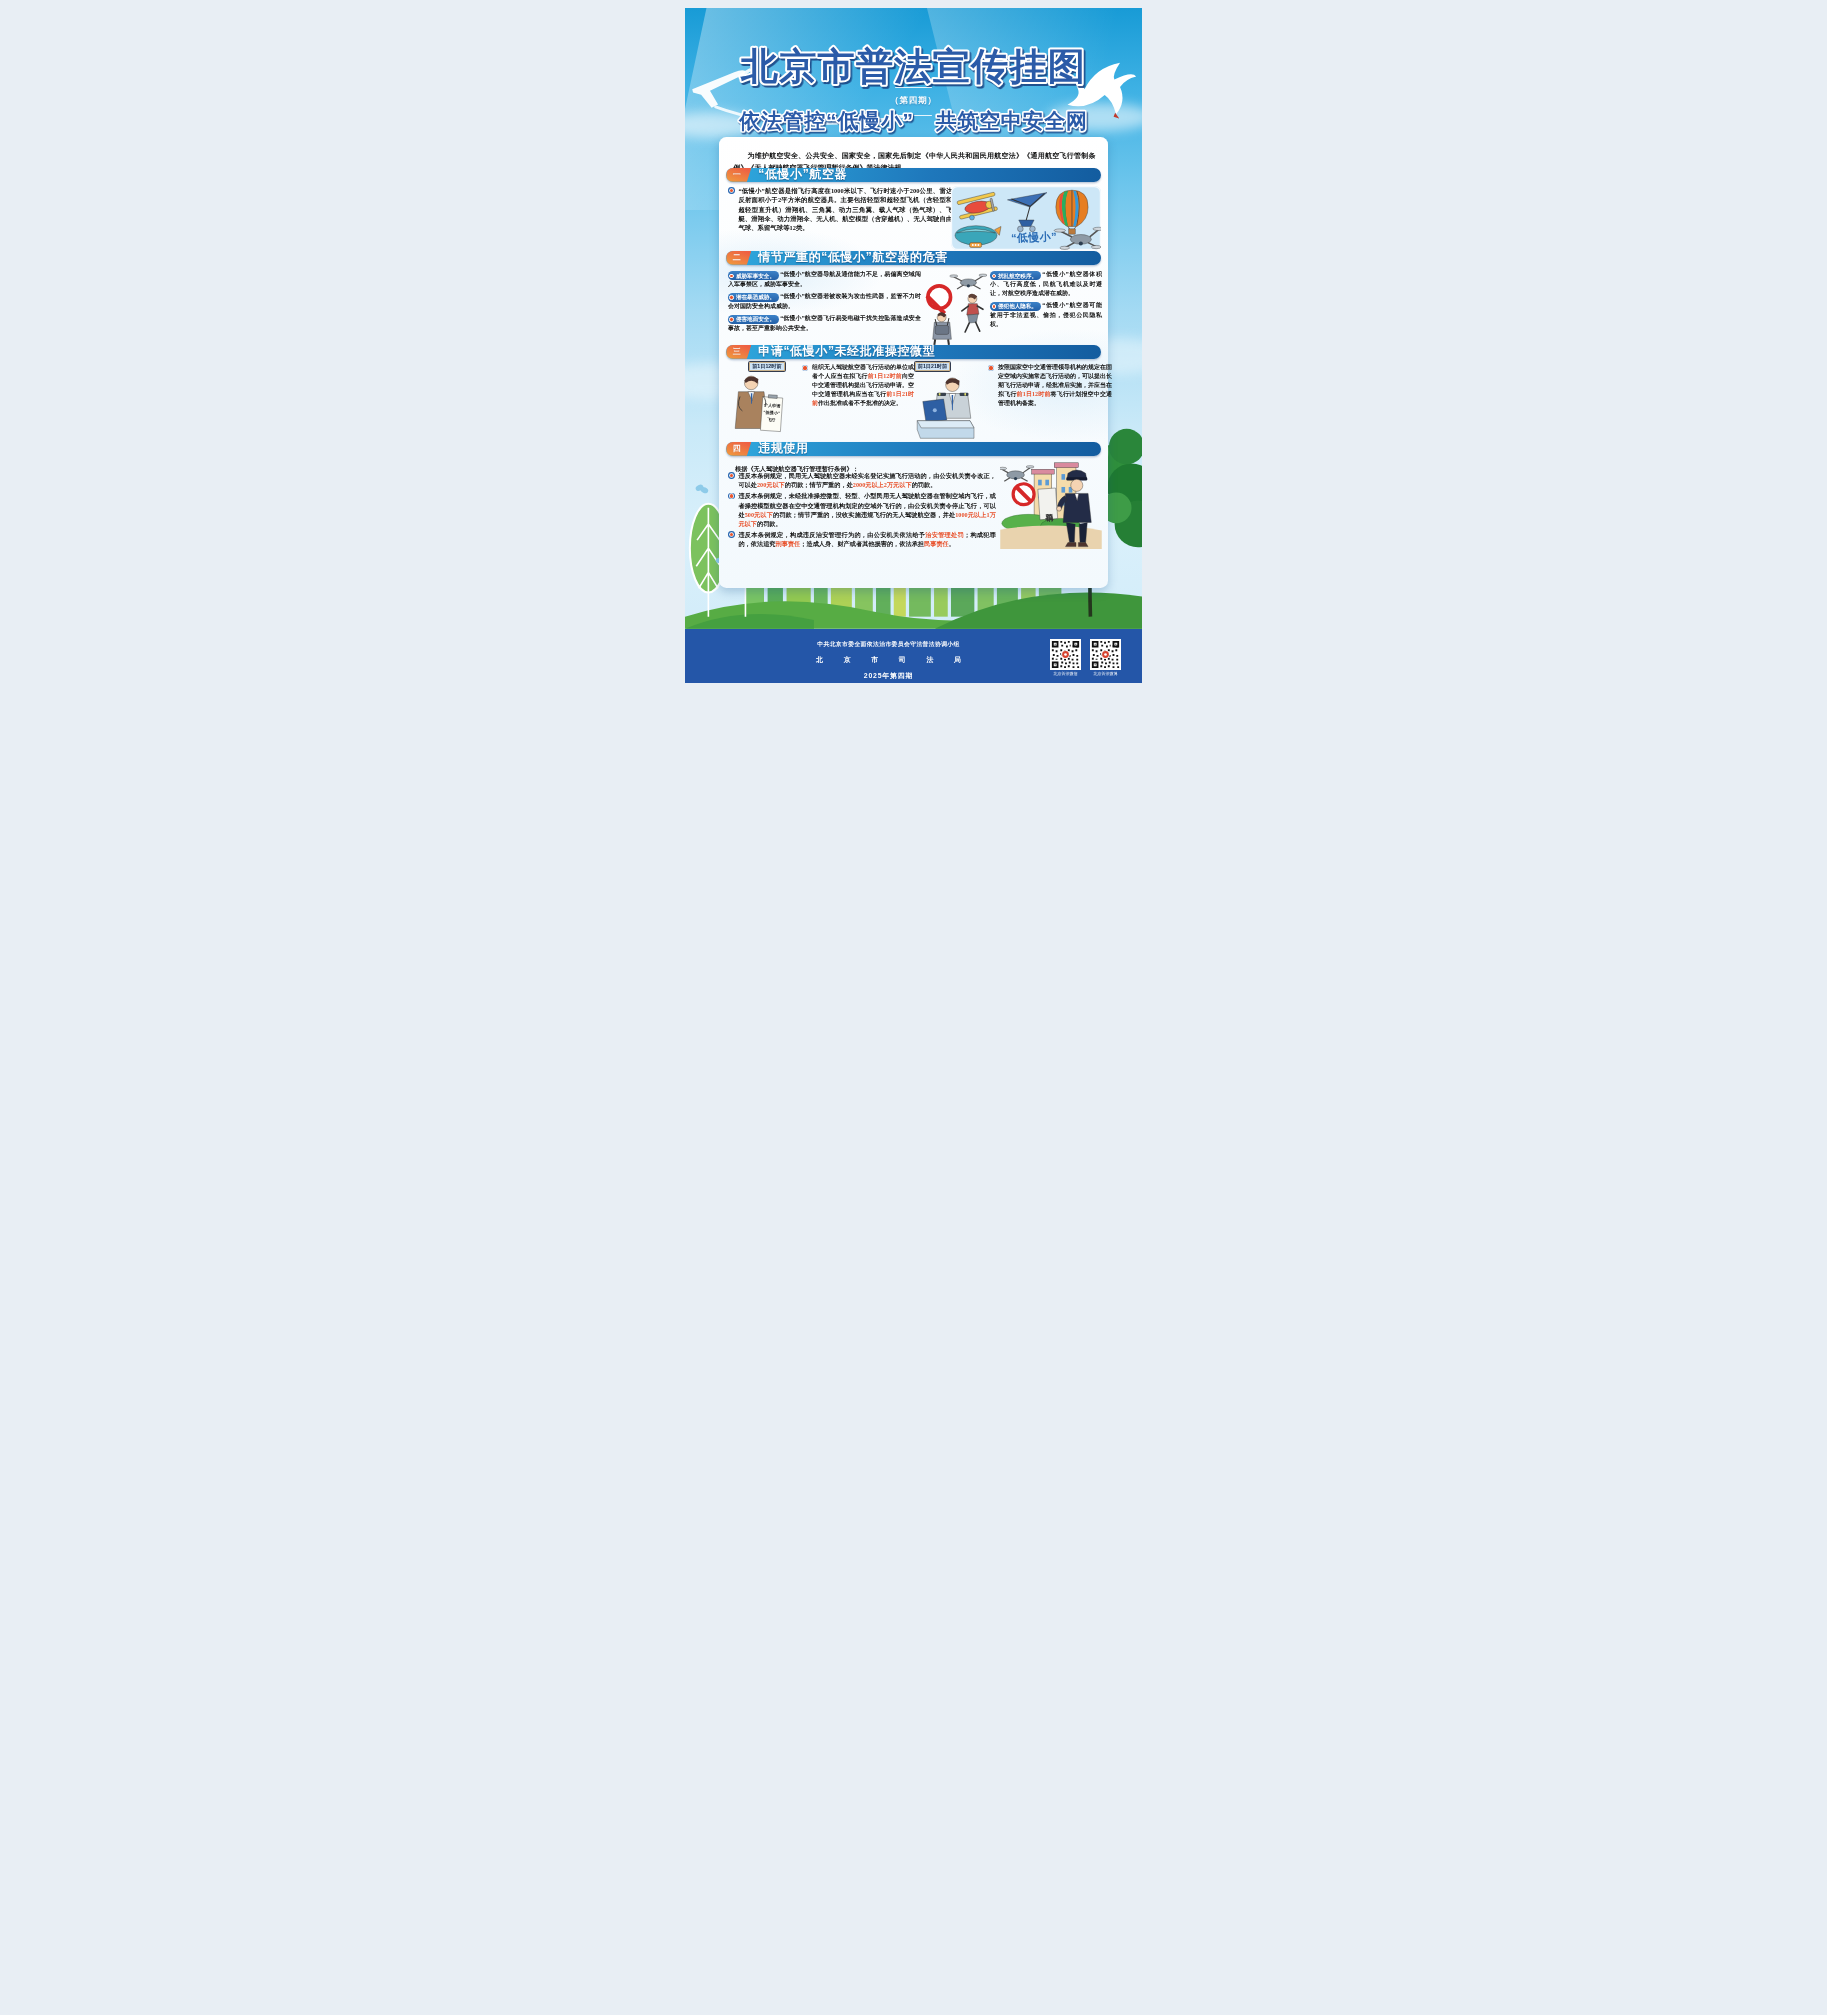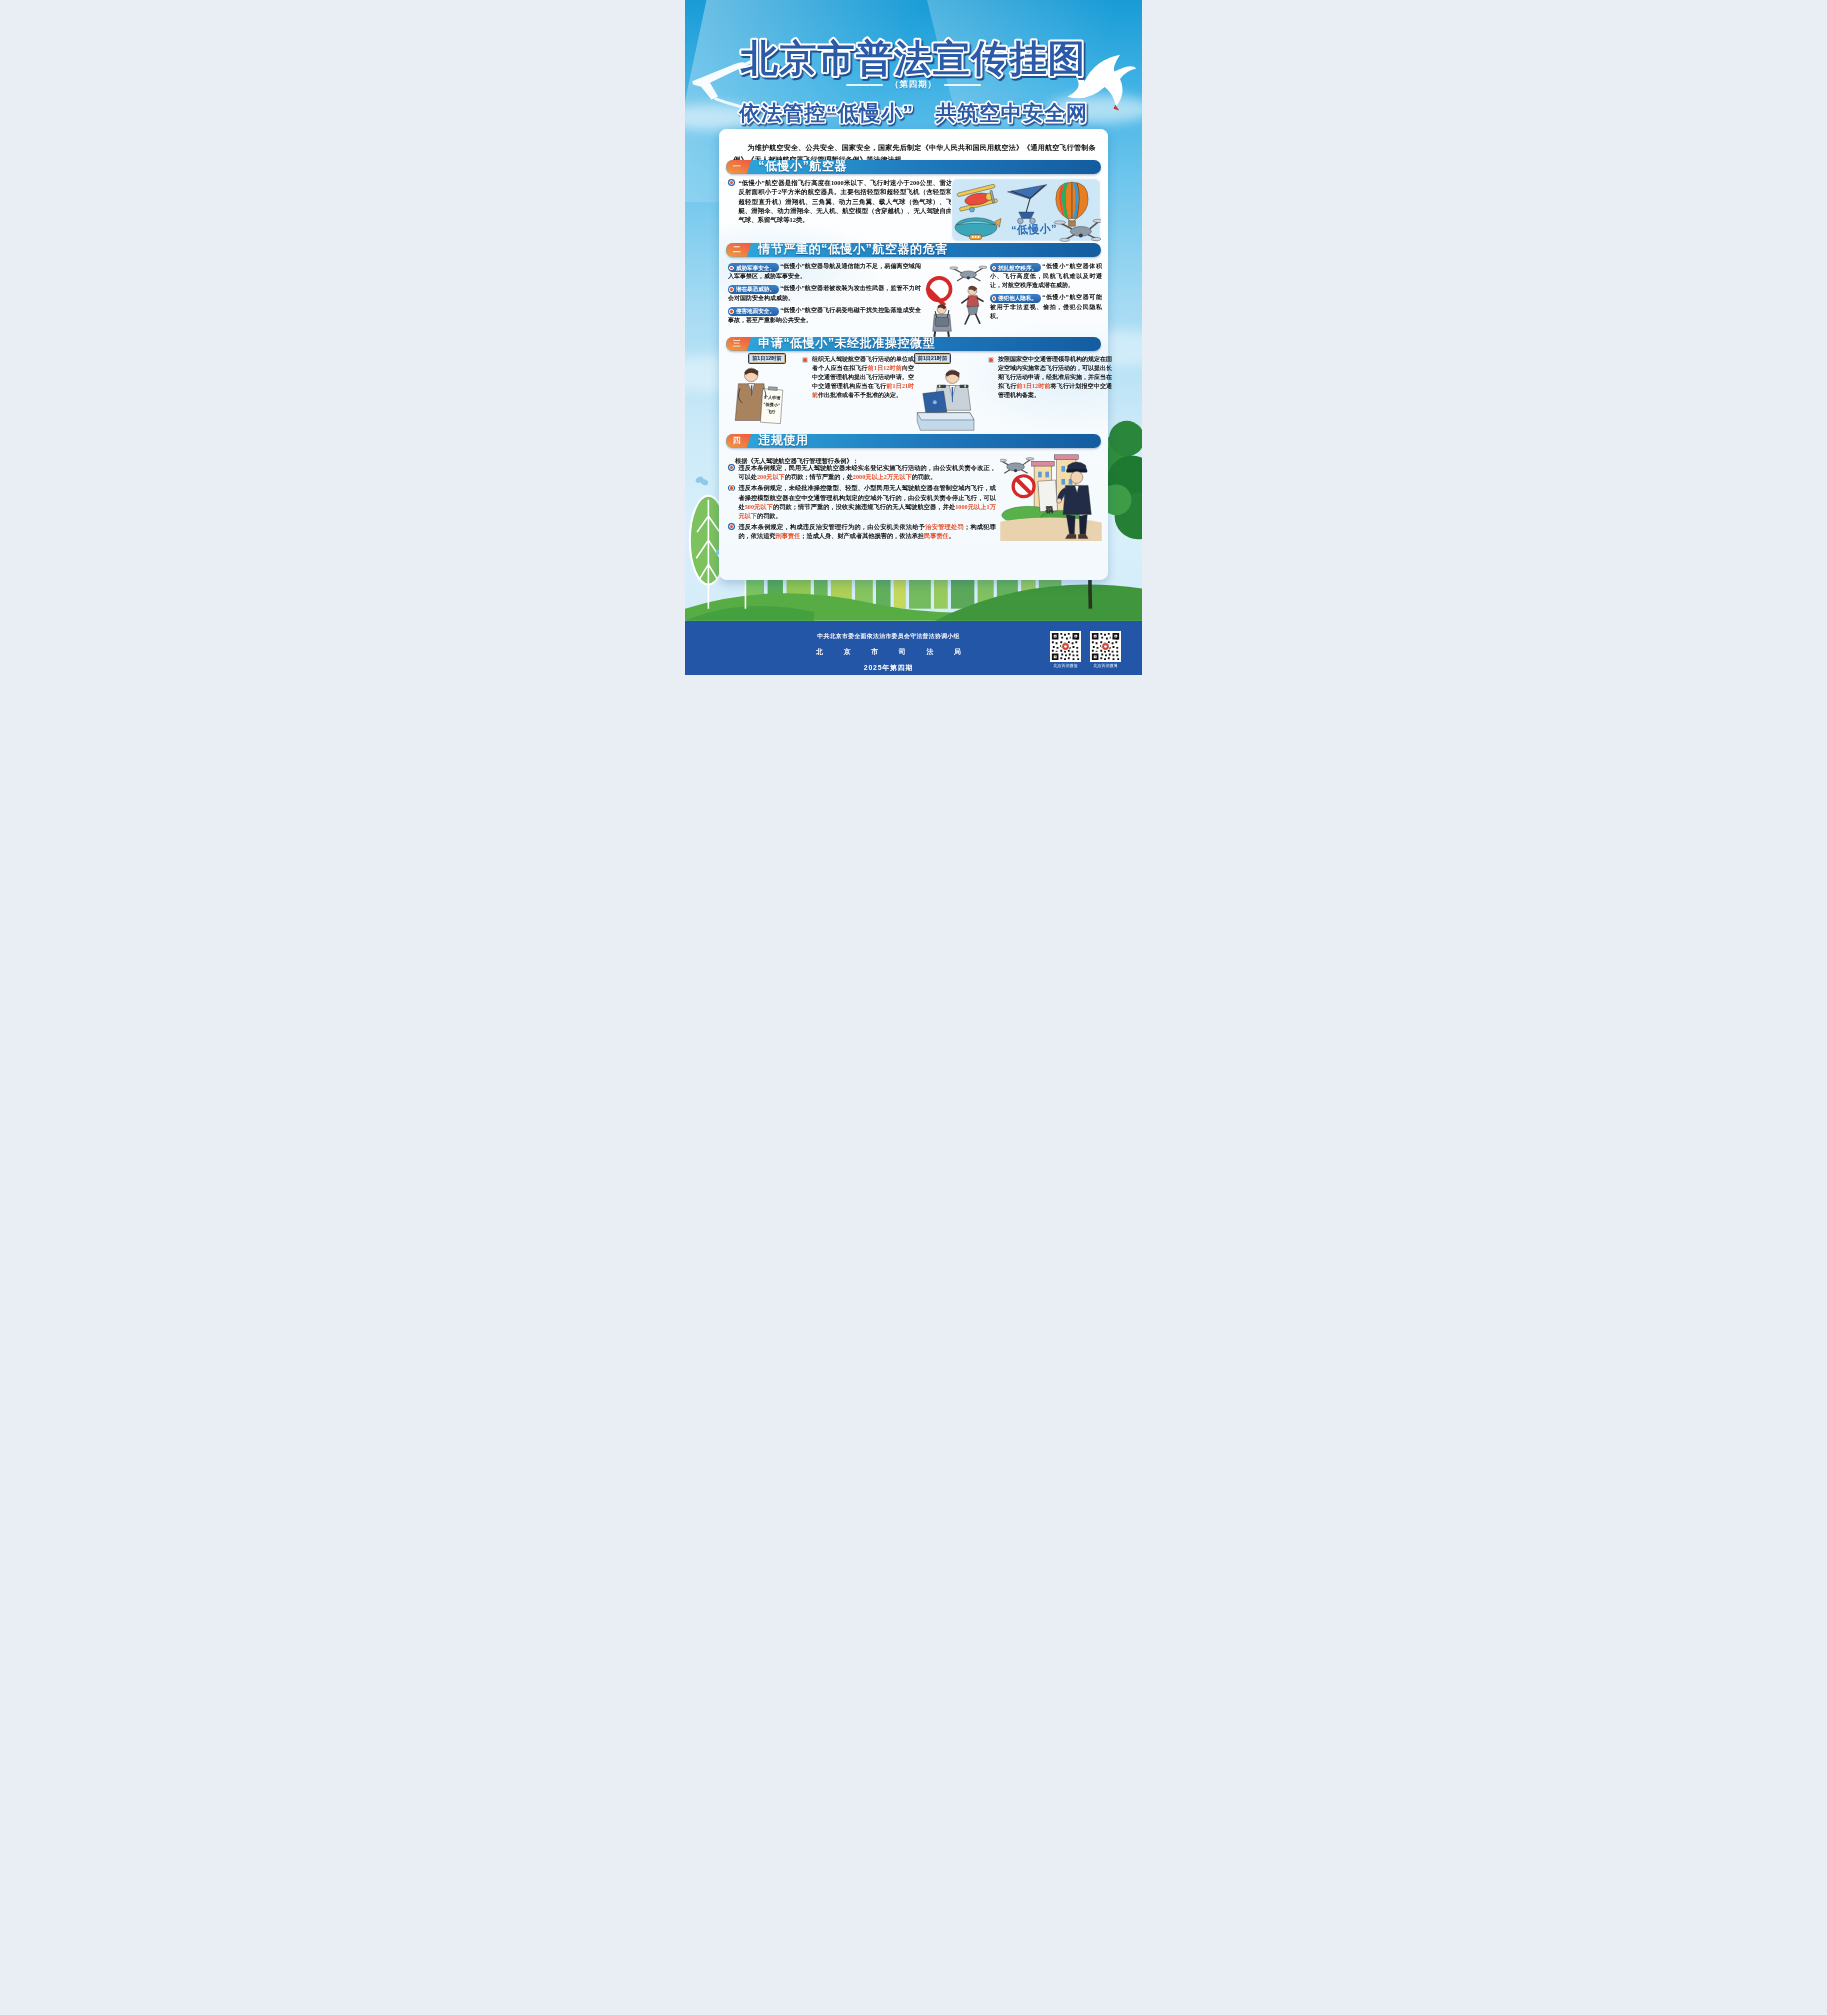--- a/index.html
+++ b/index.html
@@ -1,26 +1,26 @@
 <!DOCTYPE html>
 <html style="font-size:6.4px"><head>
 <meta charset="utf-8">
 <style>
   html,body{margin:0;padding:0;background:#e8eef4;}
-  .page{position:relative;width:457px;height:675px;margin:0 auto;overflow:hidden;
+  .page{position:relative;width:457px;height:675px;margin:8px auto;overflow:hidden;
     font-family:"Liberation Sans","DejaVu Sans",sans-serif;
     background:linear-gradient(180deg,#189bd6 0%,#3eb1e4 12%,#6cc5ec 26%,#a4daf3 45%,#c9e9f8 62%,#d9f0fb 78%,#cfeaf8 100%);}
   .ray{position:absolute;pointer-events:none;background:linear-gradient(115deg,rgba(255,255,255,.35),rgba(255,255,255,0) 60%);}
   .ray1{left:0;top:0;width:282px;height:202px;transform:skewX(-12deg);}
   .ray2{right:-48px;top:0;width:242px;height:169px;transform:skewX(14deg);opacity:.7;}
   .cloud{position:absolute;background:#fff;border-radius:50%;filter:blur(5.6px);opacity:.55;}
 
   
   .title-svg{position:absolute;left:0;top:25px;}
-  .issue-row{position:absolute;left:0;top:79px;width:457px;display:flex;align-items:center;justify-content:center;gap:7.3px;}
+  .issue-row{position:absolute;left:0;top:79px;width:457px;display:flex;align-items:center;justify-content:center;gap:7.3px;flex-direction:column;}
   .issue-line{width:37px;height:1.2px;background:rgba(255,255,255,.85);border-radius:0.8px;}
   .issue-text{color:#fff;font-size:8.5px;font-weight:bold;letter-spacing:0.8px;text-shadow:0 0.8px 1.2px rgba(20,70,130,.4);}
   .slogan-svg{position:absolute;left:0;top:95px;}
 
   
   .landscape{position:absolute;left:0;top:419px;width:457px;height:202px;}
 
   
   .card{position:absolute;left:34px;top:129px;width:389px;height:451px;background:#fff;border-radius:7.3px;
     box-shadow:0 3.2px 9.7px rgba(20,80,140,.25);

